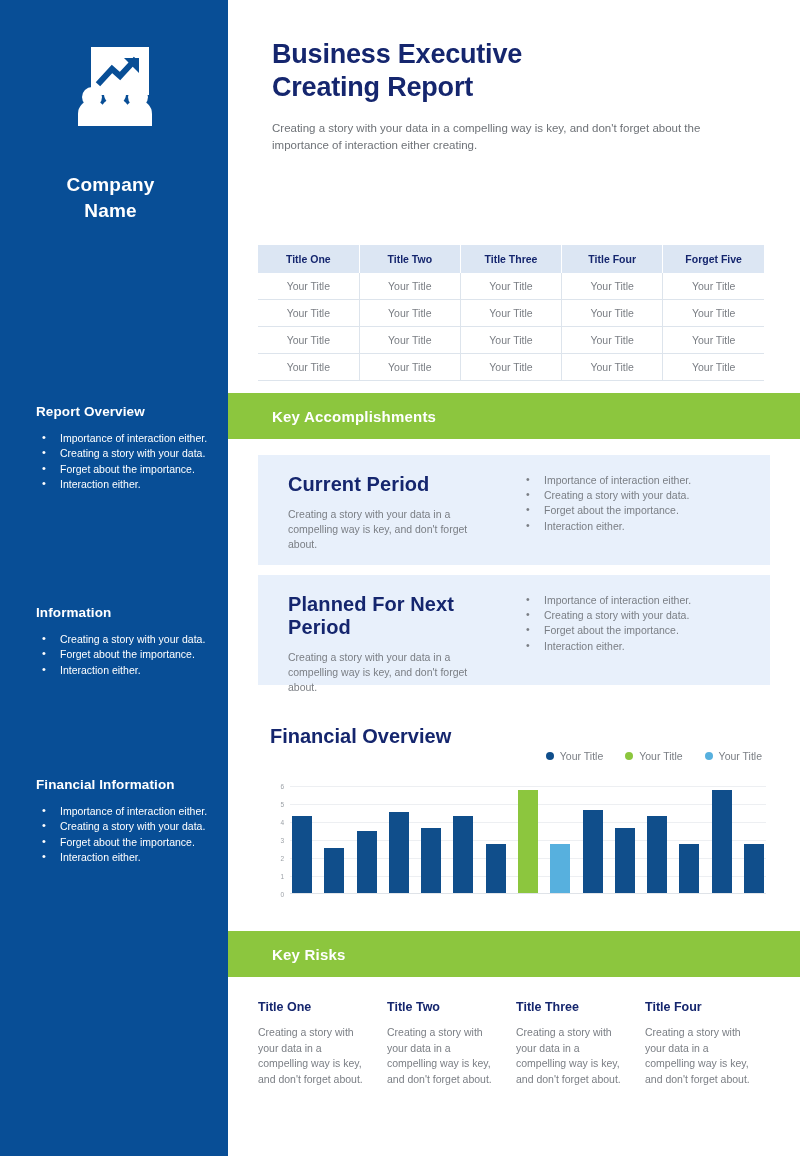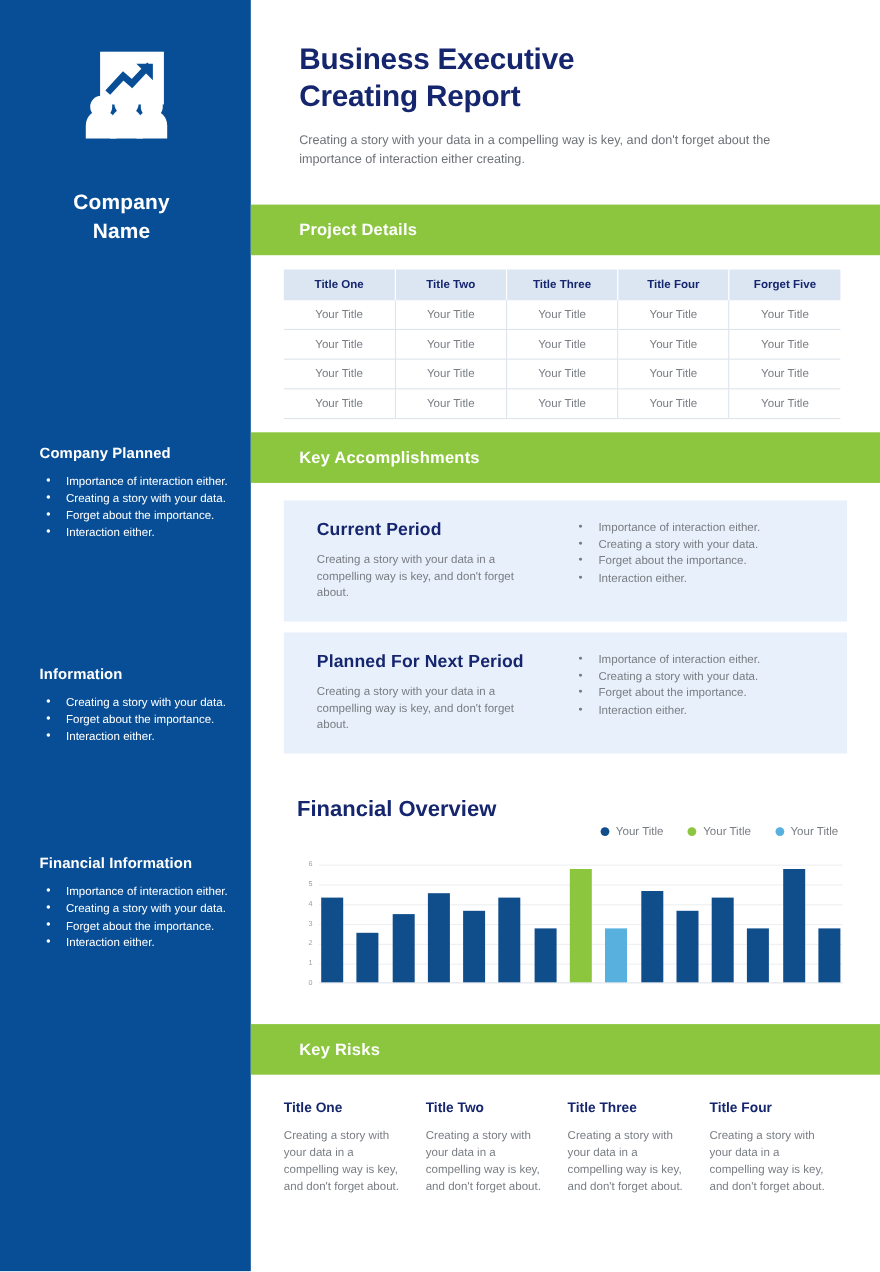--- a/index.html
+++ b/index.html
@@ -162,21 +162,21 @@
     position: absolute;
     left: 30px;
     width: 512px;
     background: #E8F0FB;
   }
   .panel.current { top: 455px; height: 110px; }
   .panel.planned { top: 575px; height: 110px; }
 
   .panel-left { position: absolute; left: 30px; top: 18px; width: 210px; }
   .panel-title {
-    font-size: 16px;
+    font-size: 20px;
     font-weight: bold;
     color: #15266E;
     margin-bottom: 11px;
     letter-spacing: .1px;
   }
   .panel-text {
     font-size: 10.5px;
     line-height: 1.45;
     color: #7A7E84;
   }
@@ -296,21 +296,21 @@
         <path d="M38 88 L38 75 a15 15 0 0 1 30 0 L68 88 Z" fill="#ffffff"></path>
         <circle cx="76" cy="59" r="10" fill="#ffffff"></circle>
         <path d="M62 88 L62 76 a14 14 0 0 1 28 0 L90 88 Z" fill="#ffffff"></path>
       </svg>
     </div>
 
     <div class="company-name">Company
 Name</div>
 
     <section class="side-block b1">
-      <div class="side-heading">Company Planned</div>
+      <div class="side-heading">Report Overview</div>
       <ul class="side-list">
         <li>Importance of interaction either.</li>
         <li>Creating a story with your data.</li>
         <li>Forget about the importance.</li>
         <li>Interaction either.</li>
       </ul>
     </section>
 
     <section class="side-block b2">
       <div class="side-heading">Information</div>
@@ -331,23 +331,20 @@
       </ul>
     </section>
   </aside>
 
   <main class="main">
 
     <h1 class="doc-title">Business Executive
 Creating Report</h1>
     <p class="doc-subtitle">Creating a story with your data in a compelling way is key, and don't forget about the importance of interaction either creating.</p>
 
-    <div class="band project">
-      <span class="band-title">Project Details</span>
-    </div>
 
     <div class="table-wrap">
       <table>
         <thead>
           <tr>
             <th>Title One</th>
             <th>Title Two</th>
             <th>Title Three</th>
             <th>Title Four</th>
             <th>Forget Five</th>

